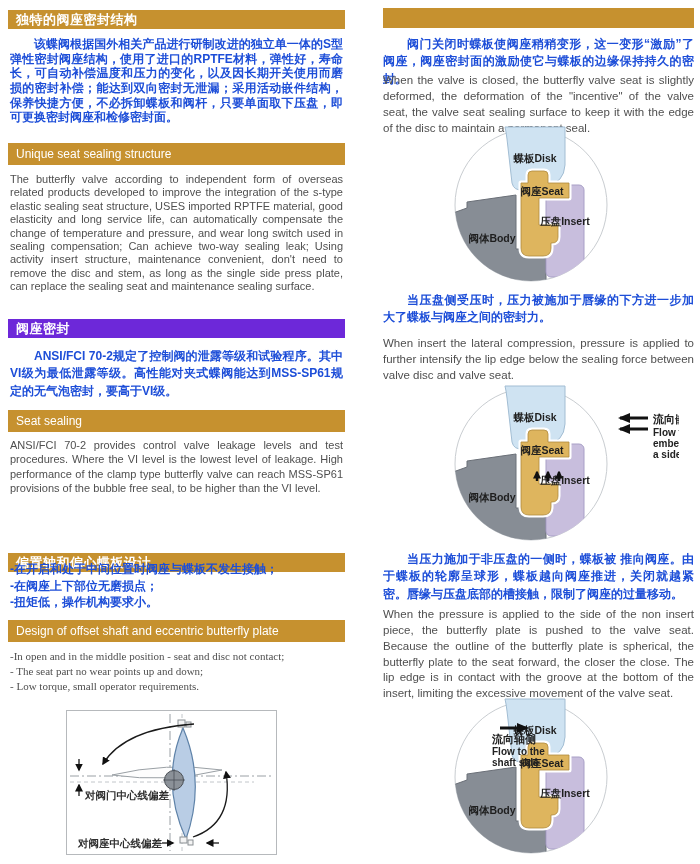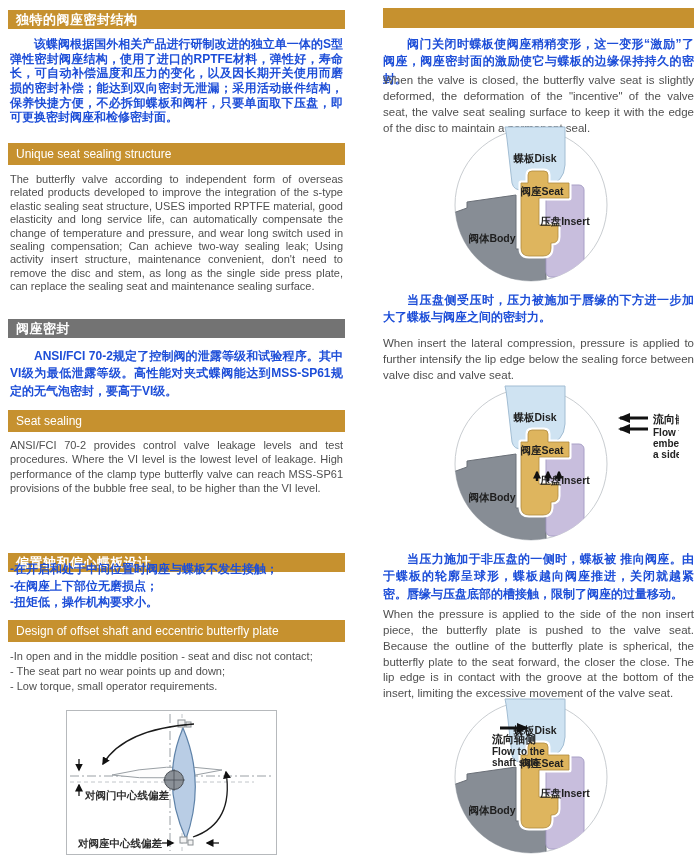--- a/index.html
+++ b/index.html
@@ -59,35 +59,35 @@
 </svg>
 
 <div class="col col-left">
 
   <div class="blk bar cnbar" style="top: 10px; background: rgb(198, 145, 47);">独特的阀座密封结构</div>
   <div class="blk cn indent" style="top:37px;padding:0 2px;">该蝶阀根据国外相关产品进行研制改进的独立单一体的S型弹性密封阀座结构，使用了进口的RPTFE材料，弹性好，寿命长，可自动补偿温度和压力的变化，以及因长期开关使用而磨损的密封补偿；能达到双向密封无泄漏；采用活动嵌件结构，保养快捷方便，不必拆卸蝶板和阀杆，只要单面取下压盘，即可更换密封阀座和检修密封面。</div>
 
   <div class="blk bar enbar" style="top: 143px; background: rgb(198, 145, 47);">Unique seat sealing structure</div>
   <div class="blk en" style="top:173px;padding:0 2px;">The butterfly valve according to independent form of overseas related products developed to improve the integration of the s-type elastic sealing seat structure, USES imported RPTFE material, good elasticity and long service life, can automatically compensate the change of temperature and pressure, and wear long switch used in sealing compensation; Can achieve two-way sealing leak; Using activity insert structure, maintenance convenient, don't need to remove the disc and stem, as long as the single side press plate, can replace the sealing seat and maintenance sealing surface.</div>
 
-  <div class="blk bar cnbar" style="top: 319px; background: #737373;">阀座密封</div>
+  <div class="blk bar cnbar" style="top: 319px; background: #6d28d9;">阀座密封</div>
   <div class="blk cn indent" style="top:348px;padding:0 2px;line-height:1.45;">ANSI/FCI 70-2规定了控制阀的泄露等级和试验程序。其中VI级为最低泄露等级。高性能对夹式蝶阀能达到MSS-SP61规定的无气泡密封，要高于VI级。</div>
 
   <div class="blk bar enbar" style="top: 410px; background: rgb(198, 145, 47);">Seat sealing</div>
   <div class="blk en" style="top:438px;padding:0 2px;line-height:1.3;">ANSI/FCI 70-2 provides control valve leakage levels and test procedures. Where the VI level is the lowest level of leakage. High performance of the clamp type butterfly valve can reach MSS-SP61 provisions of the bubble free seal, to be higher than the VI level.</div>
 
   <div class="blk bar cnbar" style="top: 536px; background: rgb(198, 145, 47); margin-top: 17px;">偏置轴和偏心蝶板设计</div>
   <div class="blk cn bullets" style="top:562px;padding:0 2px;line-height:1.3;">
     <div>-在开启和处于中间位置时阀座与蝶板不发生接触；</div>
     <div>-在阀座上下部位无磨损点；</div>
     <div>-扭矩低，操作机构要求小。</div>
   </div>
 
   <div class="blk bar enbar" style="top: 620px; background: rgb(198, 145, 47);">Design of offset shaft and eccentric butterfly plate</div>
-  <div class="blk en bullets" style="top:650px;padding:0 2px;line-height:1.25;">
+  <div class="blk en bullets" style="top:650px;padding:0 2px;line-height:1.25;font-family:Liberation Serif, serif;">
     <div>-In open and in the middle position - seat and disc not contact;</div>
     <div>- The seat part no wear points up and down;</div>
     <div>- Low torque, small operator requirements.</div>
   </div>
 
   <svg class="offset-svg" style="left:58px;top:710px" width="211" height="145" viewBox="0 0 211 145">
     <rect x="0.5" y="0.5" width="210" height="144" fill="#ffffff" stroke="#b6b9bc"></rect>
     <line x1="104" y1="4" x2="104" y2="141" class="dashdot"></line>
     <line x1="116" y1="4" x2="116" y2="141" class="dash2"></line>
     <line x1="4" y1="66" x2="207" y2="66" class="dashdot"></line>

